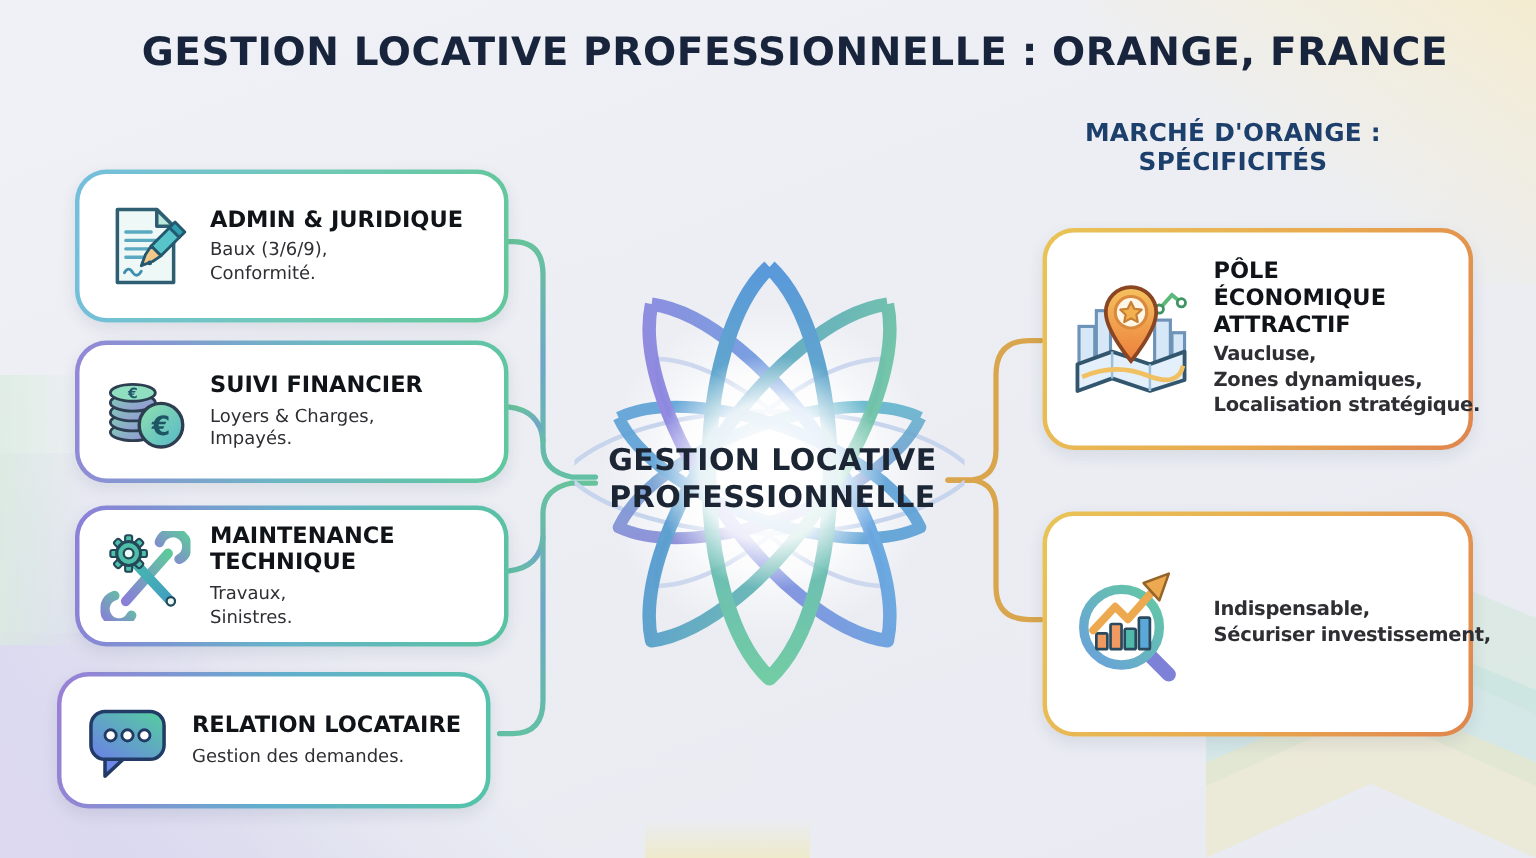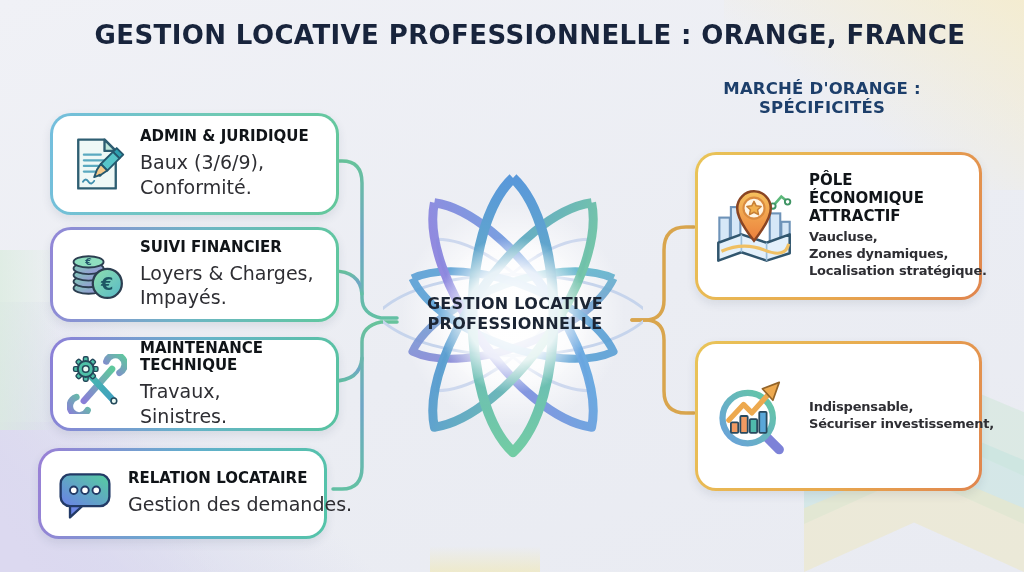--- a/index.html
+++ b/index.html
@@ -38,27 +38,27 @@
   .card .inner{background:#fff;border-radius:18px;width:100%;height:100%;
     box-sizing:border-box;display:flex;align-items:center;gap:13px;padding:8px 10px 8px 14px;}
   .g1{background:linear-gradient(100deg,#74bede 0%,#6fc9b4 55%,#63c79b 100%);}
   .g2{background:linear-gradient(100deg,#9386d8 0%,#6db6c4 50%,#5fc89d 100%);}
   .g3{background:linear-gradient(100deg,#8d7fd8 0%,#66b3c9 50%,#58c3a0 100%);}
   .g4{background:linear-gradient(100deg,#9a7fd6 0%,#62aecd 50%,#54c4a8 100%);}
   .gr{background:linear-gradient(115deg,#e9c458 0%,#e8a94f 55%,#e0854e 100%);}
   .icon-box{flex:0 0 auto;display:flex;align-items:center;justify-content:center;}
   .card-txt{flex:1 1 auto;min-width:0;}
   .card-title{font-size:15px;font-weight:bold;color:#101418;line-height:1.18;margin-bottom:4px;}
-  .card-line{font-size:19px;color:#2e2e33;line-height:1.3;white-space:nowrap;}
+  .card-line{font-size:12px;color:#2e2e33;line-height:1.3;white-space:nowrap;}
   .rcard .card-title{font-size:15px;}
   .rcard .card-line{font-size:13px;letter-spacing:-.2px;font-weight:bold;}
   
   .connectors,.flower{position:absolute;pointer-events:none;}
   .center-label{position:absolute;left:377px;top:294px;width:276px;text-align:center;
-    font-size:16px;font-weight:bold;letter-spacing:.3px;color:#1c2534;line-height:1.24;z-index:5;}
+    font-size:20px;font-weight:bold;letter-spacing:.3px;color:#1c2534;line-height:1.24;z-index:5;}
 </style>
 </head>
 <body>
 
 <div class="stage">
 
   <div class="dec dec-tr"></div>
   <div class="dec dec-bl"></div>
   <div class="dec dec-bl2"></div>
   <div class="dec dec-lg"></div>

